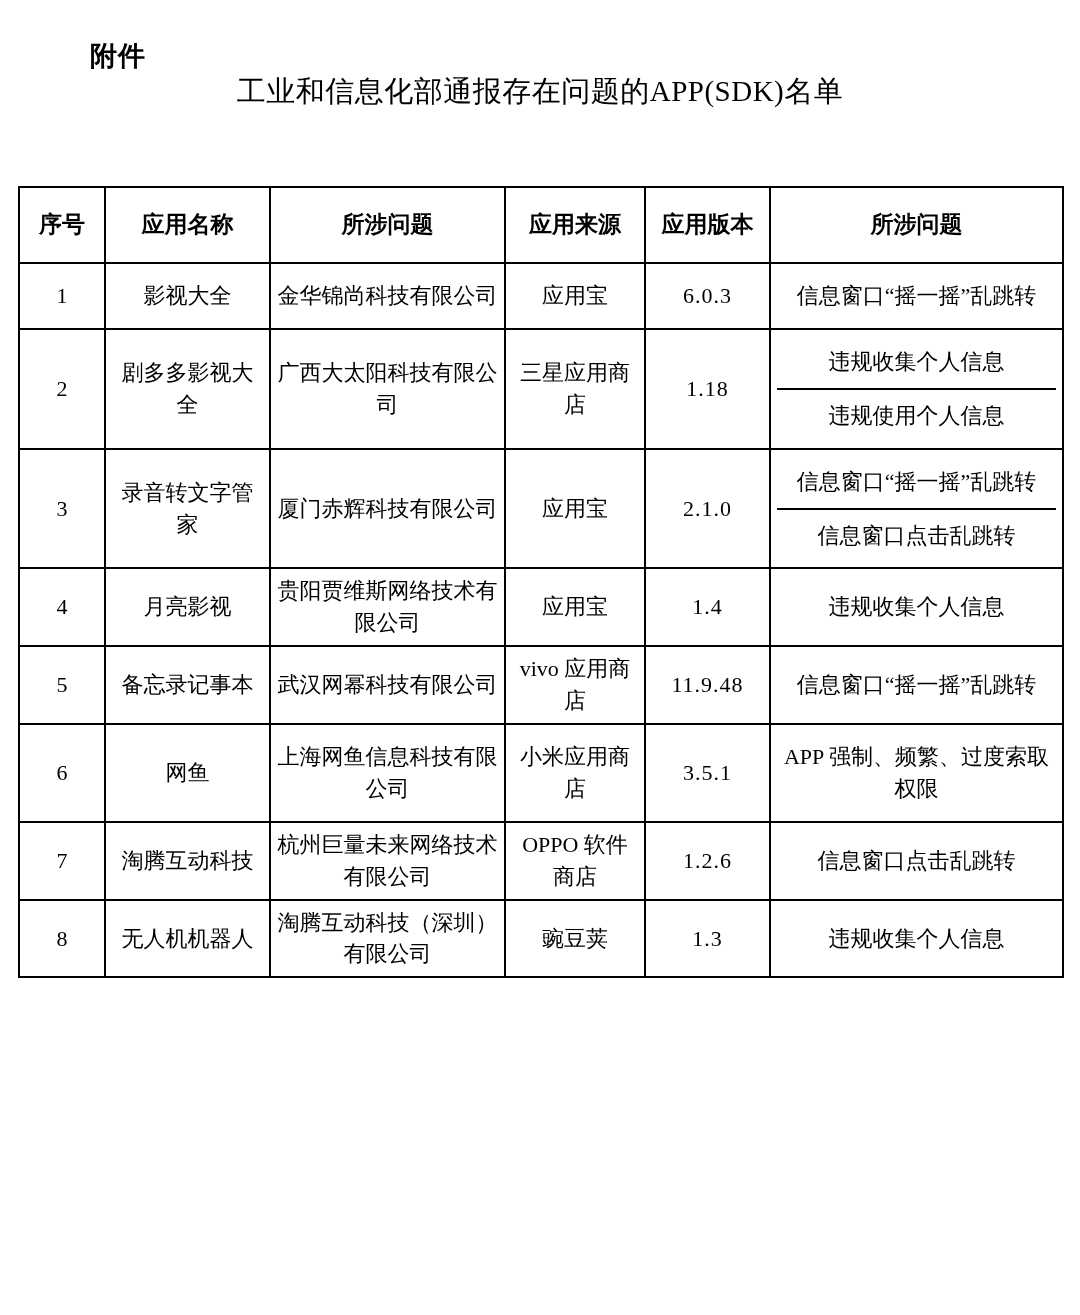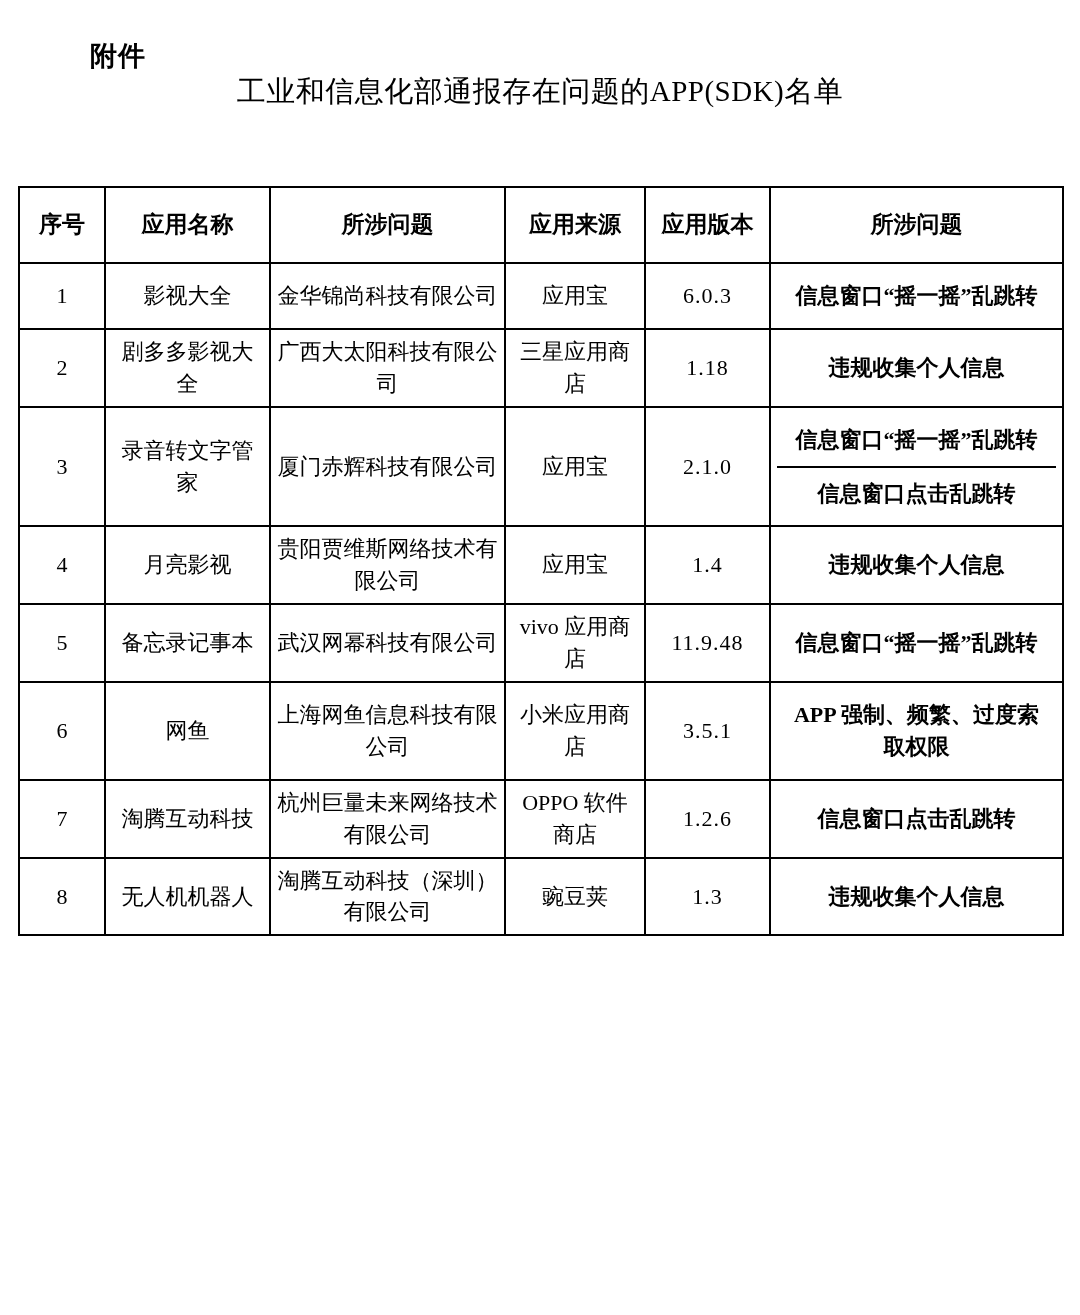--- a/index.html
+++ b/index.html
@@ -69,21 +69,20 @@
   .col-src { width: 140px; }
   .col-ver { width: 125px; }
   .col-issue { width: 293px; }
 
   td.idx-cell { font-size: 22px; }
   td.ver-cell { letter-spacing: 1px; }
   table.issues {
     width: 100%;
     border-collapse: collapse;
     table-layout: fixed;
-    font-weight: bold;
   }
   table.issues td {
     border: 0;
     border-bottom: 2px solid #000000;
     padding: 10px 6px;
     font-size: 22px;
     text-align: center;
     line-height: 1.45;
   }
   table.issues tr:last-child td {
@@ -143,20 +142,23 @@
           <td class="name-cell">剧多多影视大全</td>
           <td class="dev-cell">广西大太阳科技有限公司</td>
           <td class="src-cell">三星应用商店</td>
           <td class="ver-cell">1.18</td>
           <td class="nopad">
             <table class="issues">
               <tbody>
                 <tr>
                   <td>违规收集个人信息</td>
                 </tr>
+                <tr>
+                  <td>违规使用个人信息</td>
+                </tr>
               </tbody>
             </table>
           </td>
         </tr>
         <tr>
           <td class="idx-cell">3</td>
           <td class="name-cell">录音转文字管家</td>
           <td class="dev-cell">厦门赤辉科技有限公司</td>
           <td class="src-cell">应用宝</td>
           <td class="ver-cell">2.1.0</td>

